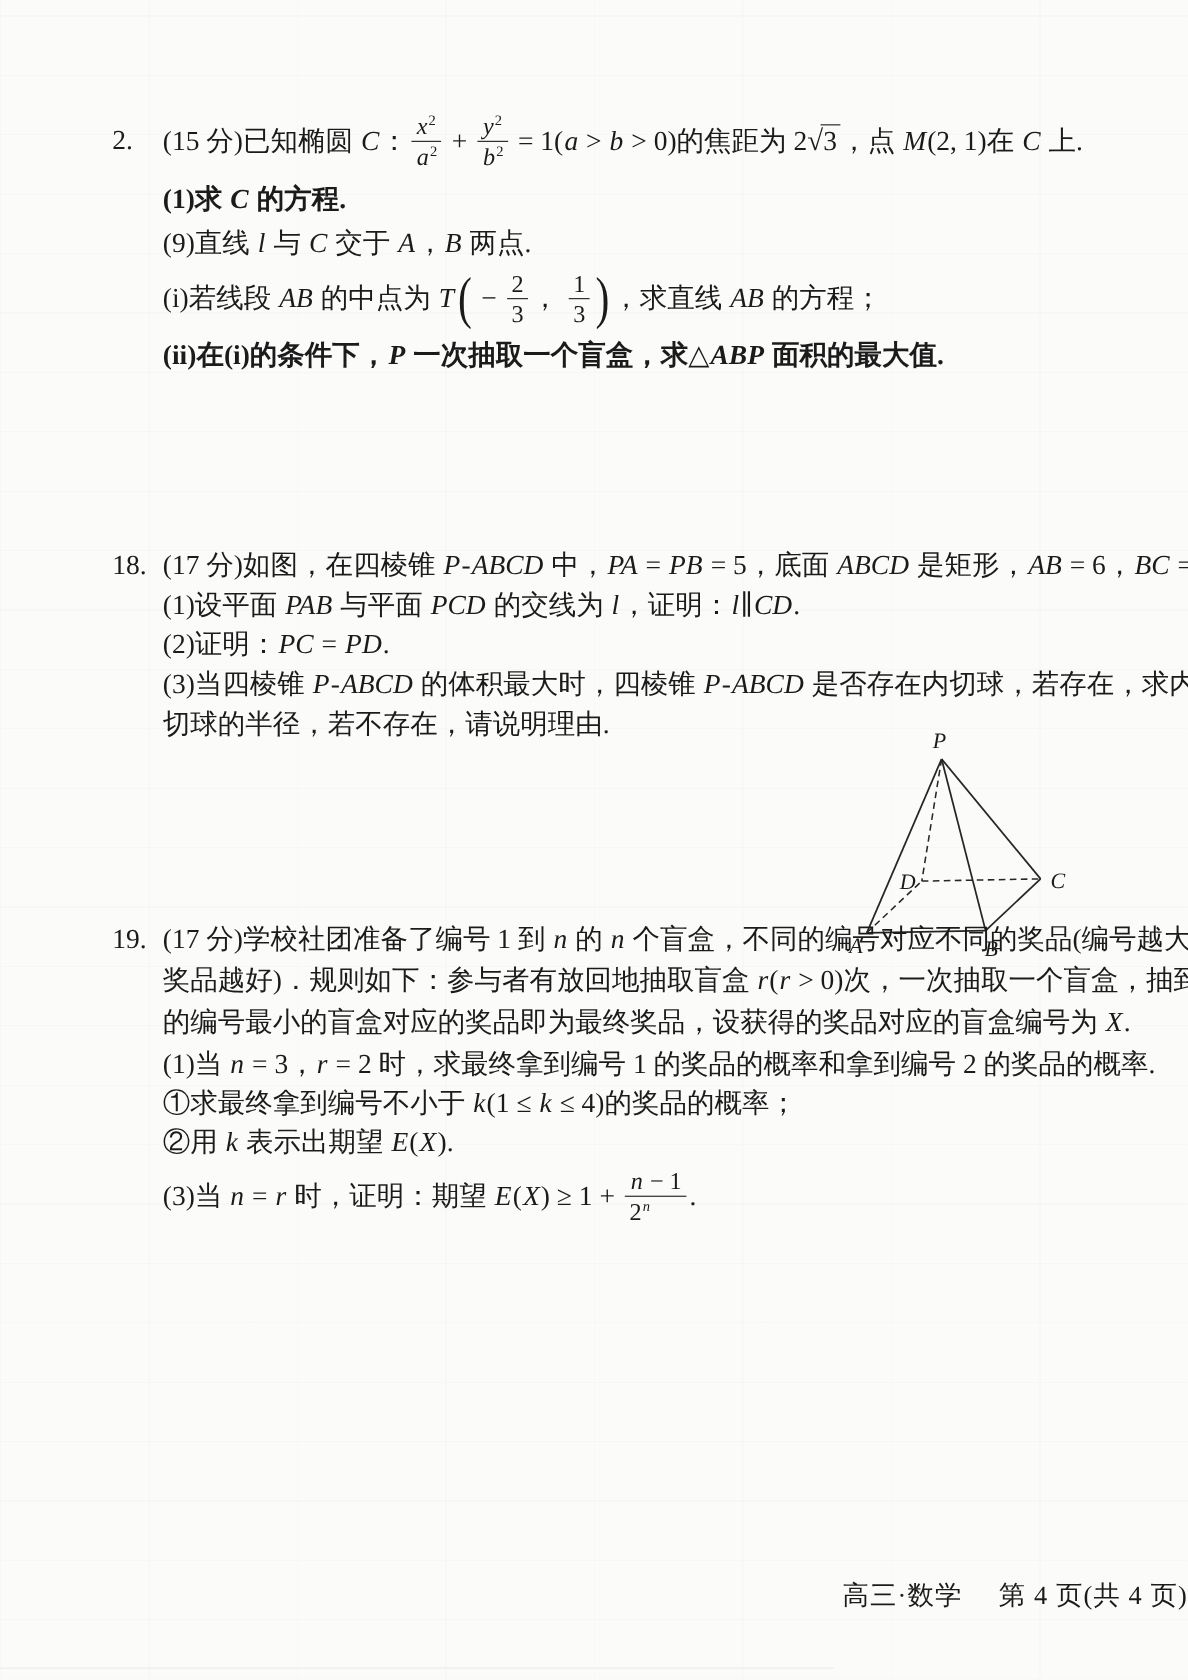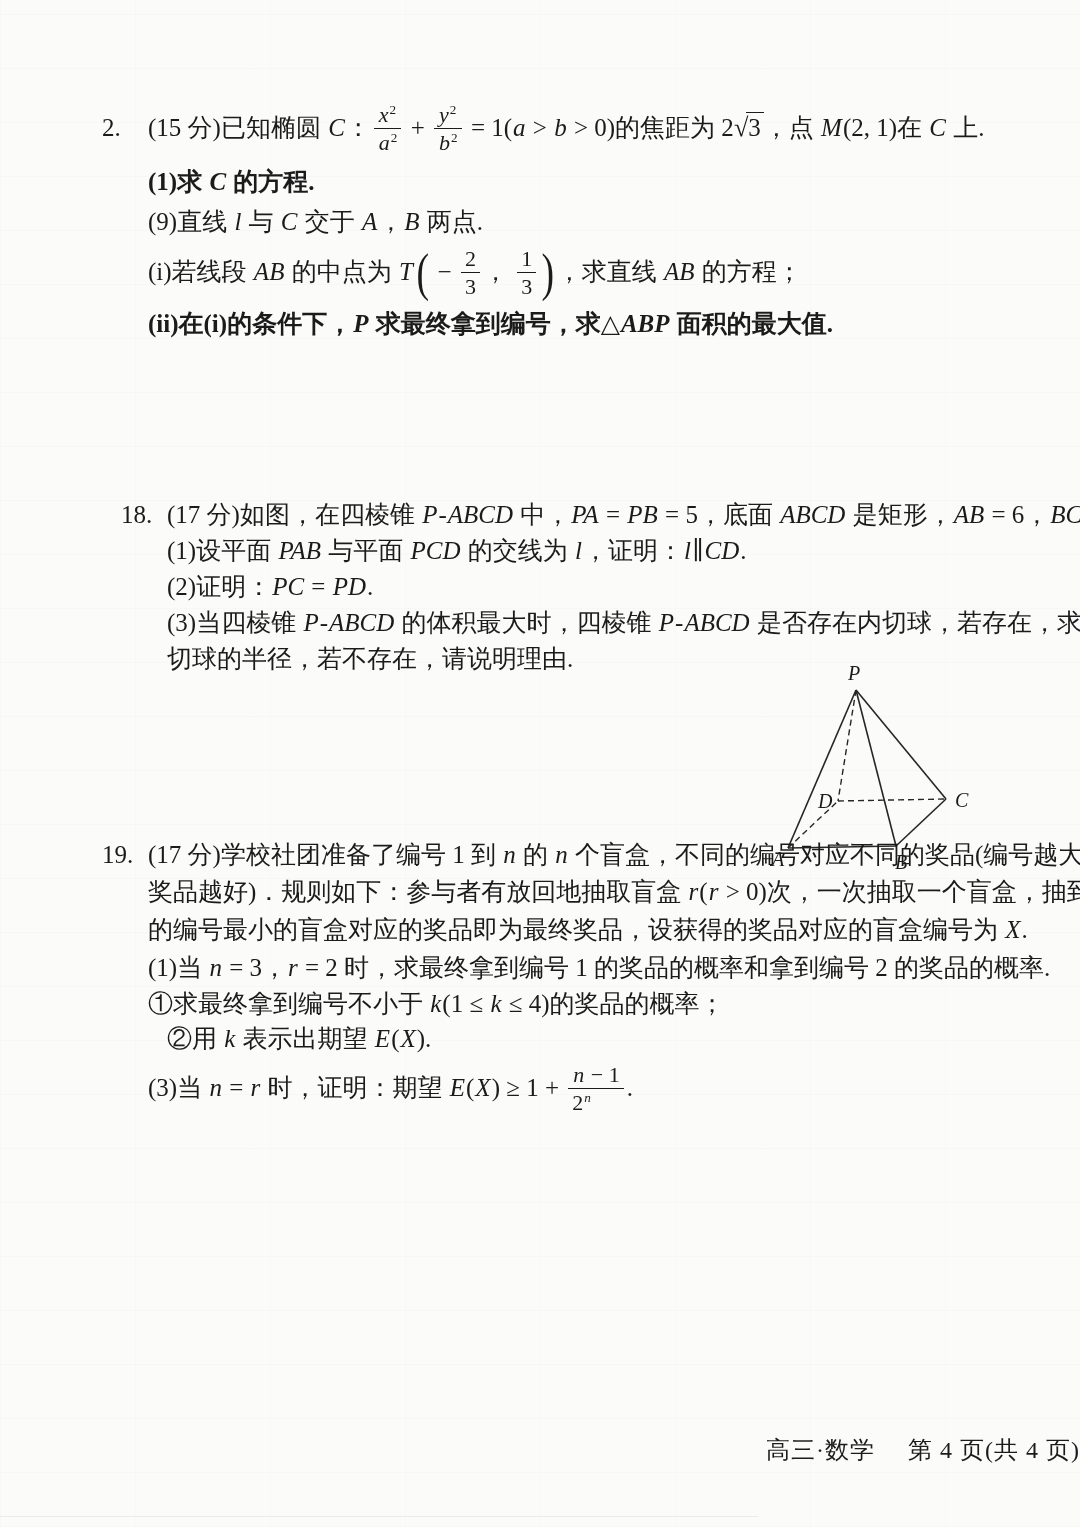--- a/index.html
+++ b/index.html
@@ -19,21 +19,21 @@
   }
   .q{position:absolute;left:148px;width:860px;font-size:25px;}
   .qnum{position:absolute;left:-46px;width:44px;white-space:pre;}
   .row{display:block;white-space:pre;}
   .lh66{line-height:66px;height:66px;}
   .lh62{line-height:62px;height:62px;}
   .lh64{line-height:62px;height:62px;}
   .lh42{line-height:42px;height:42px;font-weight:bold;}
   .lh38{line-height:38px;height:38px;}
   .lh37{line-height:37px;height:37px;}
-  .lh36{line-height:36px;height:36px;margin-left:19px;}
+  .lh36{line-height:36px;height:36px;}
   .lh34{line-height:34px;height:34px;}
   .v{font-style:italic;padding:0 1px;}
   sup{font-size:0.6em;line-height:0;}
   
   .fr{display:inline-block;vertical-align:middle;text-align:left;
       font-size:0.88em;line-height:1.08;margin:0 3px;position:relative;top:-2px;}
   .fn{display:block;border-bottom:1.5px solid #1b1b1b;padding:1px 4px 2px;}
   .fd{display:block;padding:2px 4px 0;}
   
   .sq{display:inline-block;white-space:nowrap;}
@@ -56,21 +56,21 @@
 <body>
 
 <div class="page">
 
   <section class="q" style="top:95px">
     <div class="qnum lh66">2.</div>
     <div class="row lh66"><span>(15 分)已知椭圆 </span><span class="v">C</span><span>：</span><span class="fr"><span class="fn"><span class="v">x</span><sup>2</sup></span><span class="fd"><span class="v">a</span><sup>2</sup></span></span><span> + </span><span class="fr"><span class="fn"><span class="v">y</span><sup>2</sup></span><span class="fd"><span class="v">b</span><sup>2</sup></span></span><span> = 1(</span><span class="v">a</span><span> &gt; </span><span class="v">b</span><span> &gt; 0)的焦距为 2</span><span class="sq"><span class="tick">√</span><span class="bod">3</span></span><span>，点 </span><span class="v">M</span><span>(2, 1)在 </span><span class="v">C</span><span> 上.</span></div>
     <div class="row lh42"><span>(1)求 </span><span class="v">C</span><span> 的方程.</span></div>
     <div class="row lh38"><span>(9)直线 </span><span class="v">l</span><span> 与 </span><span class="v">C</span><span> 交于 </span><span class="v">A</span><span>，</span><span class="v">B</span><span> 两点.</span></div>
     <div class="row lh62"><span>(i)若线段 </span><span class="v">AB</span><span> 的中点为 </span><span class="v">T</span><span class="big">(</span><span> − </span><span class="fr"><span class="fn"><span>2</span></span><span class="fd"><span>3</span></span></span><span>， </span><span class="fr"><span class="fn"><span>1</span></span><span class="fd"><span>3</span></span></span><span class="big">)</span><span>，求直线 </span><span class="v">AB</span><span> 的方程；</span></div>
-    <div class="row lh42"><span>(ii)在(i)的条件下，</span><span class="v">P</span><span> 求最终拿到编号，求△</span><span class="v">ABP</span><span> 面积的最大值.</span></div>
+    <div class="row lh42"><span>(ii)在(i)的条件下，</span><span class="v">P</span><span> 一次抽取一个盲盒，求△</span><span class="v">ABP</span><span> 面积的最大值.</span></div>
   </section>
 
   <section class="q" style="top:497px">
     <div class="qnum lh36">18.</div>
     <div class="row lh36"><span>(17 分)如图，在四棱锥 </span><span class="v">P</span><span>-</span><span class="v">ABCD</span><span> 中，</span><span class="v">PA</span><span> = </span><span class="v">PB</span><span> = 5，底面 </span><span class="v">ABCD</span><span> 是矩形，</span><span class="v">AB</span><span> = 6，</span><span class="v">BC</span><span> = 4.</span></div>
     <div class="row lh36"><span>(1)设平面 </span><span class="v">PAB</span><span> 与平面 </span><span class="v">PCD</span><span> 的交线为 </span><span class="v">l</span><span>，证明：</span><span class="v">l</span><span>∥</span><span class="v">CD</span><span>.</span></div>
     <div class="row lh36"><span>(2)证明：</span><span class="v">PC</span><span> = </span><span class="v">PD</span><span>.</span></div>
     <div class="row lh36"><span>(3)当四棱锥 </span><span class="v">P</span><span>-</span><span class="v">ABCD</span><span> 的体积最大时，四棱锥 </span><span class="v">P</span><span>-</span><span class="v">ABCD</span><span> 是否存在内切球，若存在，求内</span></div>
     <div class="row lh36"><span>切球的半径，若不存在，请说明理由.</span></div>
   </section>

